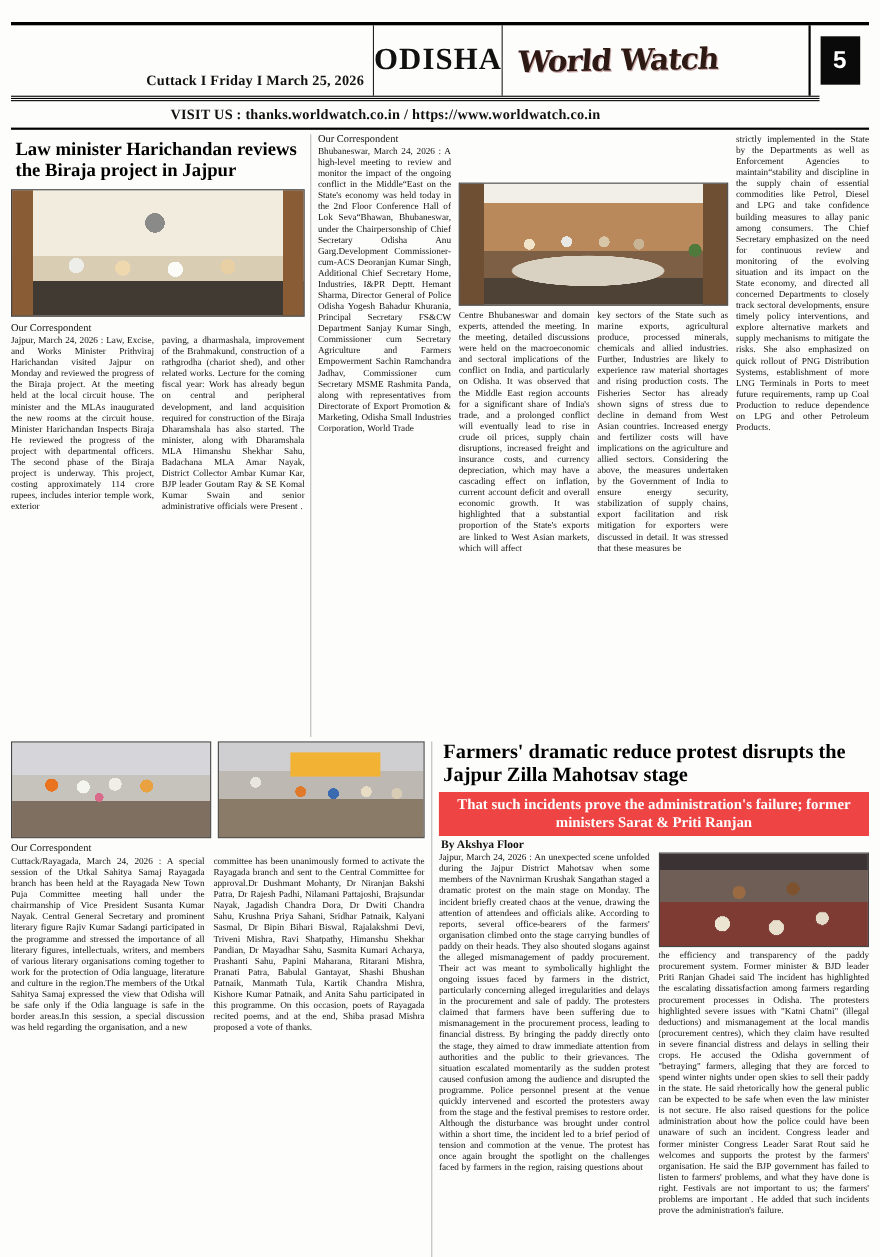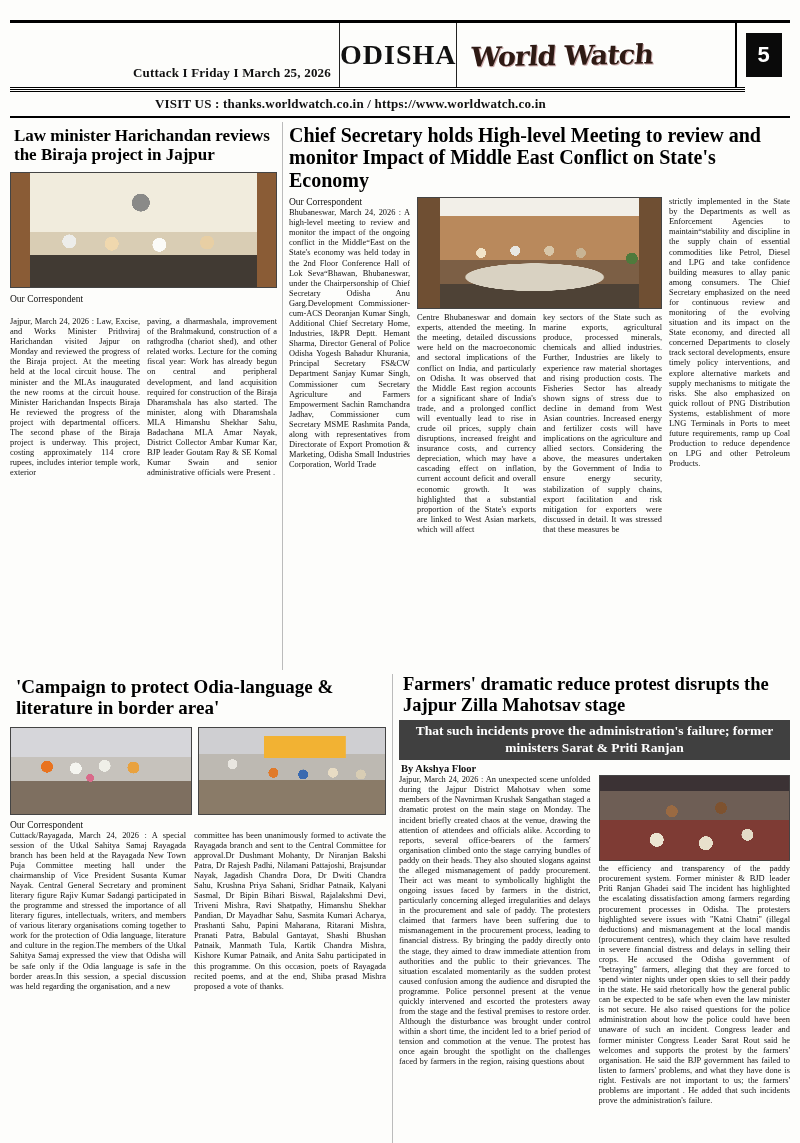--- a/index.html
+++ b/index.html
@@ -53,26 +53,26 @@
     background:
       radial-gradient(circle 9px at 49% 26%, #8a8a88 0 98%, transparent 100%),
       radial-gradient(circle 7px at 22% 60%, #ededea 0 98%, transparent 100%),
       radial-gradient(circle 7px at 38% 62%, #f0d8ae 0 98%, transparent 100%),
       radial-gradient(circle 7px at 56% 63%, #fbfbf8 0 98%, transparent 100%),
       radial-gradient(circle 7px at 74% 61%, #e8cfa4 0 98%, transparent 100%),
       linear-gradient(90deg, #8a5c36 0 7%, rgba(0,0,0,0) 7% 93%, #8a5c36 93%),
       linear-gradient(#f1ecdd 0 52%, #d9cdb4 52% 72%, #413a33 72%);
   }
   .a1-cols { display:flex; gap:7px; }
-  .a1-cols .body-text { flex:1 1 0; height:318px;margin-top:12px; }
+  .a1-cols .body-text { flex:1 1 0; height:318px; }
 
   .a2-head { font-size:20px; margin:2px 0 6px; }
   .a2-body { display:flex; gap:7px; }
   .a2-c { flex:0 0 121px; height:500px; }
-  .a2-mid { flex:1 1 auto; display:flex; flex-direction:column; }
+  .a2-mid { flex:1 1 auto; display:flex; flex-direction:column;margin-top:44px; }
   .ph2 { height:112px; margin-bottom:4px;
     background:
       radial-gradient(circle 6px at 88% 55%, #4f7a3c 0 98%, transparent 100%),
       radial-gradient(circle 5px at 26% 50%, #f2e4c8 0 98%, transparent 100%),
       radial-gradient(circle 5px at 40% 48%, #e8e8e4 0 98%, transparent 100%),
       radial-gradient(circle 5px at 54% 48%, #d8c6a8 0 98%, transparent 100%),
       radial-gradient(circle 5px at 67% 50%, #c8b494 0 98%, transparent 100%),
       radial-gradient(ellipse 70px 14px at 48% 72%, #d9d2c2 0 98%, transparent 100%),
       linear-gradient(90deg, #6f4f33 0 9%, rgba(0,0,0,0) 9% 91%, #6f4f33 91%),
       linear-gradient(#f2efe8 0 16%, #b9895c 16% 56%, #7c5f45 56% 78%, #4e4236 78%);
@@ -104,21 +104,21 @@
       radial-gradient(circle 5px at 56% 54%, #3a6ab0 0 98%, transparent 100%),
       radial-gradient(circle 5px at 72% 52%, #e8dcc4 0 98%, transparent 100%),
       radial-gradient(circle 5px at 87% 54%, #d8cdb4 0 98%, transparent 100%),
       linear-gradient(#cfcfd2 0 30%, #bdb9b2 30% 60%, #8a7b68 60%);
   }
   .a3-cols { display:flex; gap:8px; }
   .a3-c1 { flex:0 0 176px; height:312px; }
   .a3-c2 { flex:1 1 auto; height:312px; }
 
   .a4-head { font-size:18.5px; margin:0 4px 5px; }
-  .a4-bar { background:#404040; color:#fff; font-weight:bold; font-size:13.5px;
+  .a4-bar { background:#ef4444; color:#fff; font-weight:bold; font-size:13.5px;
     text-align:center; line-height:1.25; padding:3px 6px; }
   .a4-cols { display:flex; gap:8px; }
   .a4-c1 { flex:1 1 0; height:392px; }
   .a4-c2 { flex:1 1 0; display:flex; flex-direction:column; }
   .ph4 { height:86px; margin-bottom:3px;
     background:
       radial-gradient(circle 7px at 30% 76%, #ece5d2 0 98%, transparent 100%),
       radial-gradient(circle 7px at 56% 80%, #e8e0cc 0 98%, transparent 100%),
       radial-gradient(circle 6px at 78% 70%, #e4dcc8 0 98%, transparent 100%),
       radial-gradient(circle 6px at 38% 42%, #9a6a42 0 98%, transparent 100%),
@@ -157,42 +157,40 @@
       <div class="byline">Our Correspondent</div>
       <div class="a1-cols">
         <div class="body-text">Jajpur, March 24, 2026 : Law, Excise, and Works Minister Prithviraj Harichandan visited Jajpur on Monday and reviewed the progress of the Biraja project. At the meeting held at the local circuit house. The minister and the MLAs inaugurated the new rooms at the circuit house. Minister Harichandan Inspects Biraja He reviewed the progress of the project with departmental officers. The second phase of the Biraja project is underway. This project, costing approximately 114 crore rupees, includes interior temple work, exterior</div>
         <div class="body-text">paving, a dharmashala, improvement of the Brahmakund, construction of a rathgrodha (chariot shed), and other related works. Lecture for the coming fiscal year: Work has already begun on central and peripheral development, and land acquisition required for construction of the Biraja Dharamshala has also started. The minister, along with Dharamshala MLA Himanshu Shekhar Sahu, Badachana MLA Amar Nayak, District Collector Ambar Kumar Kar, BJP leader Goutam Ray &amp; SE Komal Kumar Swain and senior administrative officials were Present .</div>
       </div>
     </div>
 
     <div class="vdiv"></div>
 
     <div class="art2">
-      <div class="headline a2-head">Chief Secretary holds High-level Meeting to review and monitor Impact of Middle East Conflict on State's Economy</div>
       <div class="a2-body">
         <div class="a2-c">
           <div class="byline">Our Correspondent</div>
           <div class="body-text" style="height:486px;">Bhubaneswar, March 24, 2026 :  A high-level meeting to review and monitor the impact of the ongoing conflict in the Middle“East on the State's economy was held today in the 2nd Floor Conference Hall of Lok Seva“Bhawan, Bhubaneswar, under the Chairpersonship of Chief Secretary Odisha Anu Garg.Development Commissioner-cum-ACS Deoranjan Kumar Singh, Additional Chief Secretary Home, Industries, I&amp;PR Deptt.  Hemant Sharma, Director General of Police Odisha Yogesh Bahadur Khurania, Principal Secretary FS&amp;CW Department Sanjay Kumar Singh, Commissioner cum Secretary Agriculture and Farmers Empowerment Sachin Ramchandra Jadhav, Commissioner cum Secretary MSME Rashmita Panda, along with representatives from Directorate of Export Promotion &amp; Marketing, Odisha Small Industries Corporation, World Trade</div>
         </div>
         <div class="a2-mid">
           <div class="photo ph2"></div>
           <div class="a2-mid-cols">
             <div class="body-text">Centre Bhubaneswar and domain experts, attended the meeting. In the meeting, detailed discussions were held on the macroeconomic and sectoral implications of the conflict on India, and particularly on Odisha. It was observed that the Middle East region accounts for a significant share of India's trade, and a prolonged conflict will eventually lead to rise in crude oil prices, supply chain disruptions, increased freight and insurance costs, and currency depreciation, which may have a cascading effect on inflation, current account deficit and overall economic growth. It was highlighted that a substantial proportion of the State's exports are linked to West Asian markets, which will affect</div>
             <div class="body-text">key sectors of the State such as marine exports, agricultural produce, processed minerals, chemicals and allied industries. Further, Industries are likely to experience raw material shortages and rising production costs. The Fisheries Sector has already shown signs of stress due to decline in demand from West Asian countries. Increased energy and fertilizer costs will have implications on the agriculture and allied sectors. Considering the above, the measures undertaken by the Government of India to ensure energy security, stabilization of supply chains, export facilitation and risk mitigation for exporters were discussed in detail. It was stressed that these measures be</div>
           </div>
         </div>
         <div class="a2-c body-text">strictly implemented in the State by the Departments as well as Enforcement Agencies to maintain“stability and discipline in the supply chain of essential commodities like Petrol, Diesel and LPG and take confidence building measures to allay panic among consumers. The Chief Secretary emphasized on the need for continuous review and monitoring of the evolving situation and its impact on the State economy, and directed all concerned Departments to closely track sectoral developments, ensure timely policy interventions, and explore alternative markets and supply mechanisms to mitigate the risks. She also emphasized on quick rollout of PNG Distribution Systems, establishment of more LNG Terminals in Ports to meet future requirements, ramp up Coal Production to reduce dependence on LPG and other Petroleum Products.</div>
       </div>
     </div>
   </div>
 
   <div class="main-bottom">
 
     <div class="art3">
-      <div class="headline a3-head">'Campaign to protect Odia-language &amp; literature in border area'</div>
       <div class="a3-photos">
         <div class="photo ph3a"></div>
         <div class="photo ph3b"></div>
       </div>
       <div class="byline">Our Correspondent</div>
       <div class="a3-cols">
         <div class="body-text a3-c1">Cuttack/Rayagada, March 24, 2026 : A special session of the Utkal Sahitya Samaj Rayagada branch has been held at the Rayagada New Town Puja Committee meeting hall under the chairmanship of Vice President Susanta Kumar Nayak. Central General Secretary and prominent literary figure Rajiv Kumar Sadangi participated in the programme and stressed the importance of all literary figures, intellectuals, writers, and members of various literary organisations coming together to work for the protection of Odia language, literature and culture in the region.The members of the Utkal Sahitya Samaj expressed the view that Odisha will be safe only if the Odia language is safe in the border areas.In this session, a special discussion was held regarding the organisation, and a new</div>
         <div class="body-text a3-c2">committee has been unanimously formed to activate the Rayagada branch and sent to the Central Committee for approval.Dr Dushmant Mohanty, Dr Niranjan Bakshi Patra, Dr Rajesh Padhi, Nilamani Pattajoshi, Brajsundar Nayak, Jagadish Chandra Dora, Dr Dwiti Chandra Sahu, Krushna Priya Sahani, Sridhar Patnaik, Kalyani Sasmal, Dr Bipin Bihari Biswal, Rajalakshmi Devi, Triveni Mishra, Ravi Shatpathy, Himanshu Shekhar Pandian, Dr Mayadhar Sahu, Sasmita Kumari Acharya, Prashanti Sahu, Papini Maharana, Ritarani Mishra, Pranati Patra, Babulal Gantayat, Shashi Bhushan Patnaik, Manmath Tula, Kartik Chandra Mishra, Kishore Kumar Patnaik, and Anita Sahu participated in this programme. On this occasion, poets of Rayagada recited poems, and at the end, Shiba prasad Mishra proposed a vote of thanks.</div>
       </div>
     </div>

